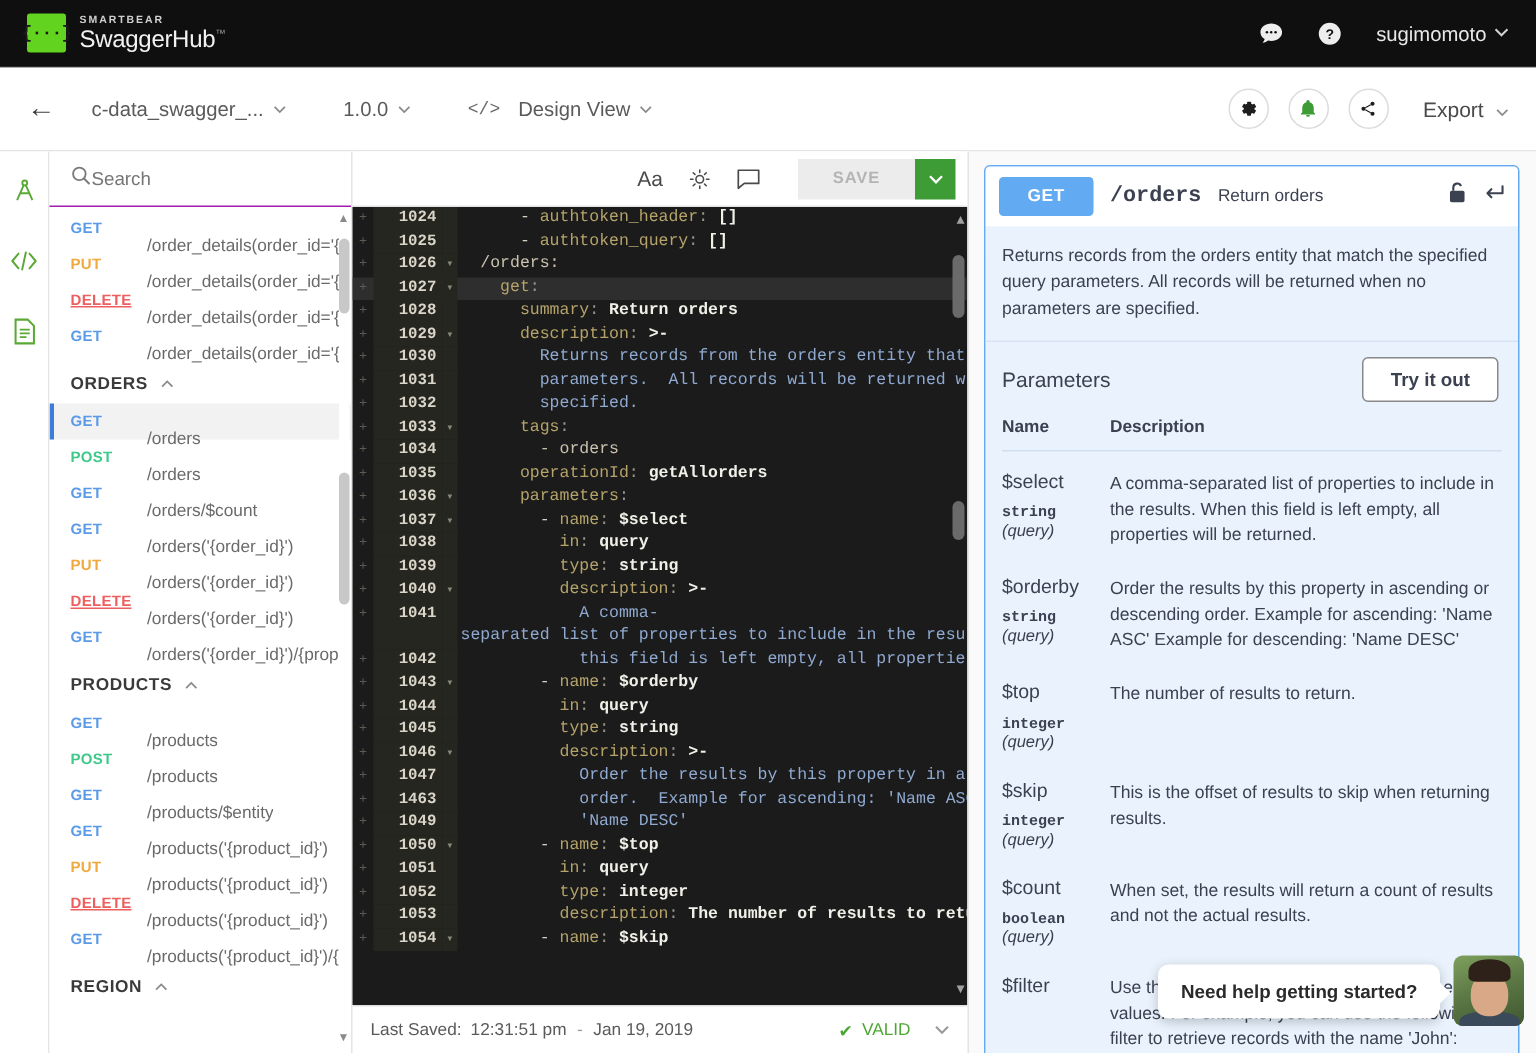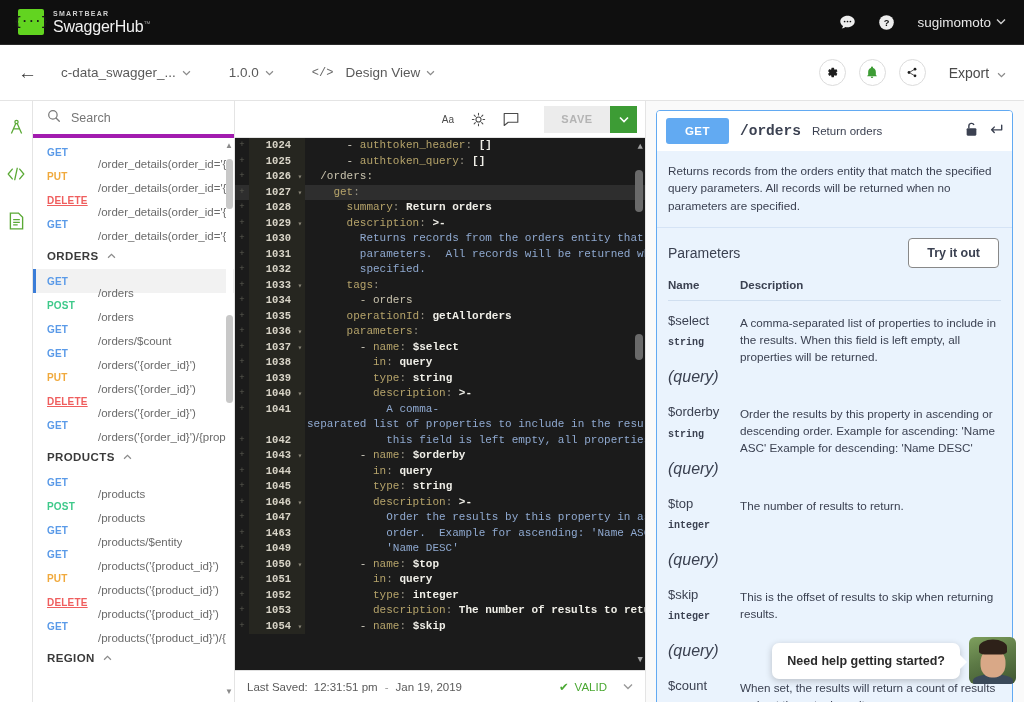--- a/index.html
+++ b/index.html
@@ -67,22 +67,22 @@
     display: flex; flex-direction: column; align-items: center; padding-top: 18px; gap: 30px;
   }
   .rail-icon { color: #5aa935; cursor: pointer; display: flex; }
 
   
   .sidebar {
     width: 202px; flex: 0 0 202px; background: #fff; border-right: 1px solid #e4e4e4;
     display: flex; flex-direction: column; min-height: 0; position: relative;
   }
   .search-row {
-    height: 37px; flex: 0 0 37px; display: flex; align-items: center; gap: 10px;
-    padding: 0 14px; border-bottom: 4px solid #a21caf;
+    height: 37px; flex: 0 0 37px; display: flex; align-items: center; 
+    padding: 0 14px; border-bottom: 1px solid #a21caf;
   }
   .search-input {
     border: 0; outline: 0; font-size: 12.5px; color: #9a9a9a; width: 100%;
     font-family: "Liberation Sans", sans-serif; background: transparent;
   }
   .ep-list { flex: 1; overflow: hidden; padding-top: 2px; position: relative; }
   .ep-row {
     display: flex; align-items: center; height: 24px; padding-left: 14px;
     font-size: 11.5px; cursor: pointer; position: relative;
   }
@@ -112,21 +112,21 @@
 
   
   .editor-col { flex: 1; display: flex; flex-direction: column; min-width: 0; background: #fff; }
   .ed-toolbar {
     height: 37px; flex: 0 0 37px; display: flex; align-items: center; justify-content: flex-end;
     gap: 17px; padding-right: 0; border-bottom: 1px solid #e4e4e4; background: #fff;
   }
   .ed-ic { color: #4a4a4a; cursor: pointer; display: flex; align-items: center; font-size: 14px; }
   .save-wrap { display: flex; height: 27px; margin-left: 8px; margin-right: 8px; }
   .save-btn {
-    width: 66px; background: #ececec; color: #b4b4b4; font-size: 11px; font-weight: bold;
+    width: 78px; background: #ececec; color: #b4b4b4; font-size: 11px; font-weight: bold;
     letter-spacing: 0.6px; display: flex; align-items: center; justify-content: center;
     border: 0; cursor: default;
   }
   .save-caret {
     width: 27px; background: #3d9c35; color: #fff; display: flex; align-items: center;
     justify-content: center; font-size: 10px; cursor: pointer;
   }
 
   .code-area {
     flex: 1; background: #1b1b1b; position: relative; overflow: hidden;
@@ -200,21 +200,21 @@
     padding-bottom: 9px; border-bottom: 1px solid #d0dff0;
   }
   .pcol-name { width: 72px; flex: 0 0 72px; }
   .prow { display: flex; padding-top: 13px; padding-bottom: 6px; }
   .pname { width: 72px; flex: 0 0 72px; }
   .pname-main { font-size: 13px; color: #3b4151; line-height: 1.1; }
   .pname-type {
     font-size: 10px; color: #3b4151; font-weight: bold; margin-top: 9px;
     font-family: "Liberation Mono", monospace;
   }
-  .pname-in { font-size: 16px; color: #3b4151; font-style: italic; margin-top: 20px; }
+  .pname-in { font-size: 11px; color: #3b4151; font-style: italic; margin-top: 0; }
   .pdesc { flex: 1; font-size: 11.7px; color: #3b4151; line-height: 1.46; }
 
   .chat-bubble {
     position: absolute; right: 8px; bottom: 18px; display: flex; align-items: center;
   }
   .bubble-box {
     background: #fff; border-radius: 7px; padding: 11px 15px; font-size: 12.5px;
     font-weight: bold; color: #2a2a2a; box-shadow: 0 2px 7px rgba(0,0,0,0.22);
     position: relative; margin-right: 9px; white-space: nowrap;
   }
@@ -465,21 +465,21 @@
       <div class="sb-scroll">
         <div class="sb-thumb" style="top:10px;height:50px"></div>
         <div class="sb-thumb" style="top:166px;height:88px"></div>
       </div>
       <span class="sb-arrow" style="top:40px">▲</span>
       <span class="sb-arrow" style="bottom:6px">▼</span>
     </div>
 
     <div class="editor-col">
       <div class="ed-toolbar">
-        <span class="ed-ic" style="font-size:10px">Aa</span>
+        <span class="ed-ic" style="font-size:14px">Aa</span>
         <span class="ed-ic">
           <svg width="15" height="15" viewBox="0 0 20 20">
               <circle cx="10" cy="10" r="3.4" fill="none" stroke="#4a4a4a" stroke-width="1.4"></circle>
               <g stroke="#4a4a4a" stroke-width="1.4" stroke-linecap="round">
                 <path d="M10 1.8v2.2M10 16v2.2M1.8 10h2.2M16 10h2.2M4.2 4.2l1.6 1.6M14.2 14.2l1.6 1.6M15.8 4.2l-1.6 1.6M5.8 14.2l-1.6 1.6"></path>
               </g>
             </svg>
         </span>
         <span class="ed-ic">
           <svg width="16" height="15" viewBox="0 0 20 18">

